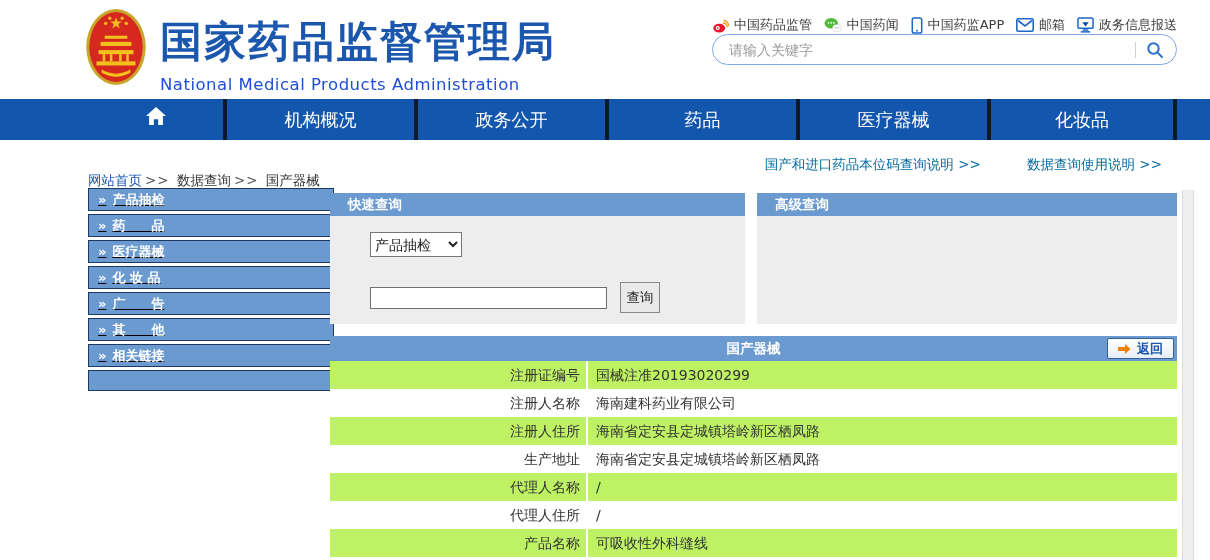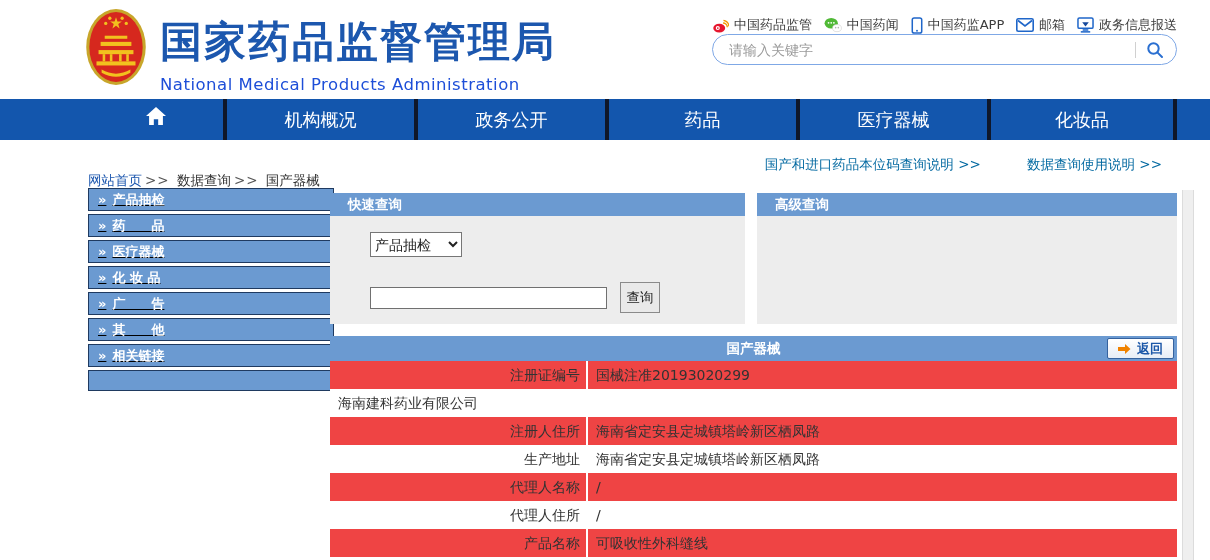--- a/index.html
+++ b/index.html
@@ -61,21 +61,21 @@
                         background:#E9E9E9; border:1px solid #8A8A8A; color:#222; cursor:pointer; }
 
   
   .results { position:absolute; left:330px; top:336px; width:847px; }
   .res-head { position:relative; height:25px; background:#6B9AD1; color:#fff; font-weight:bold;
               font-size:13.5px; line-height:25px; text-align:center; }
   .back-btn { position:absolute; right:3px; top:2px; height:21px; padding:0 10px; display:flex; align-items:center;
               gap:6px; background:linear-gradient(#ffffff,#e7edf6); border:1px solid #35629E; border-radius:2px;
               color:#1C57A8; font-weight:bold; font-size:13px; cursor:pointer; }
   .t-row { display:flex; height:28px; line-height:28px; font-size:14px; color:#333; background:#fff; }
-  .t-row.alt { background:#ef4444; }
+  .t-row.alt { background:#bef264; }
   .t-label { width:258px; text-align:right; padding-right:6px; border-right:2px solid #fff; }
   .t-value { padding-left:8px; white-space:nowrap; }
 
   
   .scroll-strip { position:absolute; left:1182px; top:190px; width:12px; height:370px;
                   background:#EFEFEF; border-left:1px solid #DCDCDC; border-right:1px solid #DCDCDC; }
 </style>
 </head>
 <body>
 
@@ -239,20 +239,21 @@
             </svg>
           </span>
         <span>返回</span>
       </span>
     </div>
     <div class="t-row alt">
       <div class="t-label">注册证编号</div>
       <div class="t-value">国械注准20193020299</div>
     </div>
     <div class="t-row">
+      <div class="t-label">注册人名称</div>
       <div class="t-value">海南建科药业有限公司</div>
     </div>
     <div class="t-row alt">
       <div class="t-label">注册人住所</div>
       <div class="t-value">海南省定安县定城镇塔岭新区栖凤路</div>
     </div>
     <div class="t-row">
       <div class="t-label">生产地址</div>
       <div class="t-value">海南省定安县定城镇塔岭新区栖凤路</div>
     </div>

